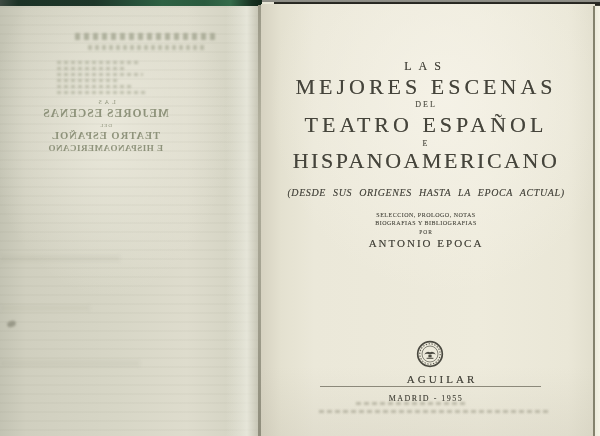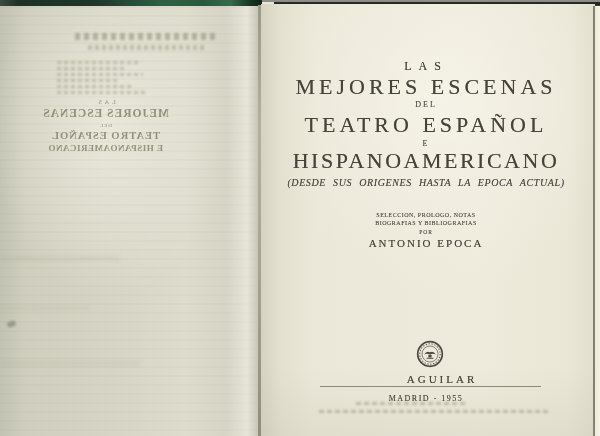--- a/index.html
+++ b/index.html
@@ -77,21 +77,21 @@
 
   .tp{left:0;width:330px;text-align:center;line-height:1;white-space:nowrap;}
   .tp-series   {top:56px; font-size:12px;letter-spacing:7px;}
   .tp-main     {font-size:22px;letter-spacing:4px;}
   .tp-main-1   {top:72px;}
   .tp-conn     {font-size:8px;letter-spacing:2px;color:#56554a;}
   .tp-conn-1   {top:97px;}
   .tp-main-2   {top:110px;}
   .tp-conn-2   {top:136px;}
   .tp-main-3   {top:146px;letter-spacing:2.5px;font-family:Liberation Serif, serif;}
-  .tp-subtitle {top:174px;font-size:10px;font-style:italic;letter-spacing:.6px;word-spacing:4px;color:#4a4940;}
+  .tp-subtitle {top:184px;font-size:10px;font-style:italic;letter-spacing:.6px;word-spacing:4px;color:#4a4940;}
   .tp-cred     {font-size:6px;letter-spacing:.5px;color:#55544a;}
   .tp-cred-1   {top:208px;}
   .tp-cred-2   {top:216px;}
   .tp-por      {top:226px;font-size:5.5px;letter-spacing:1px;color:#55544a;}
   .tp-author   {top:234px;font-size:11px;letter-spacing:2px;}
   .tp-publisher{top:370px;font-size:11px;letter-spacing:3px;padding-left:16px;}
   .tp-imprint  {top:391px;font-size:8px;letter-spacing:1.5px;color:#4c4b41;}
   .tp text, .tp{text-shadow:0 0 .5px rgba(69,68,60,.55);}
 
   .seal{left:155px;top:336px;width:28px;height:28px;}

